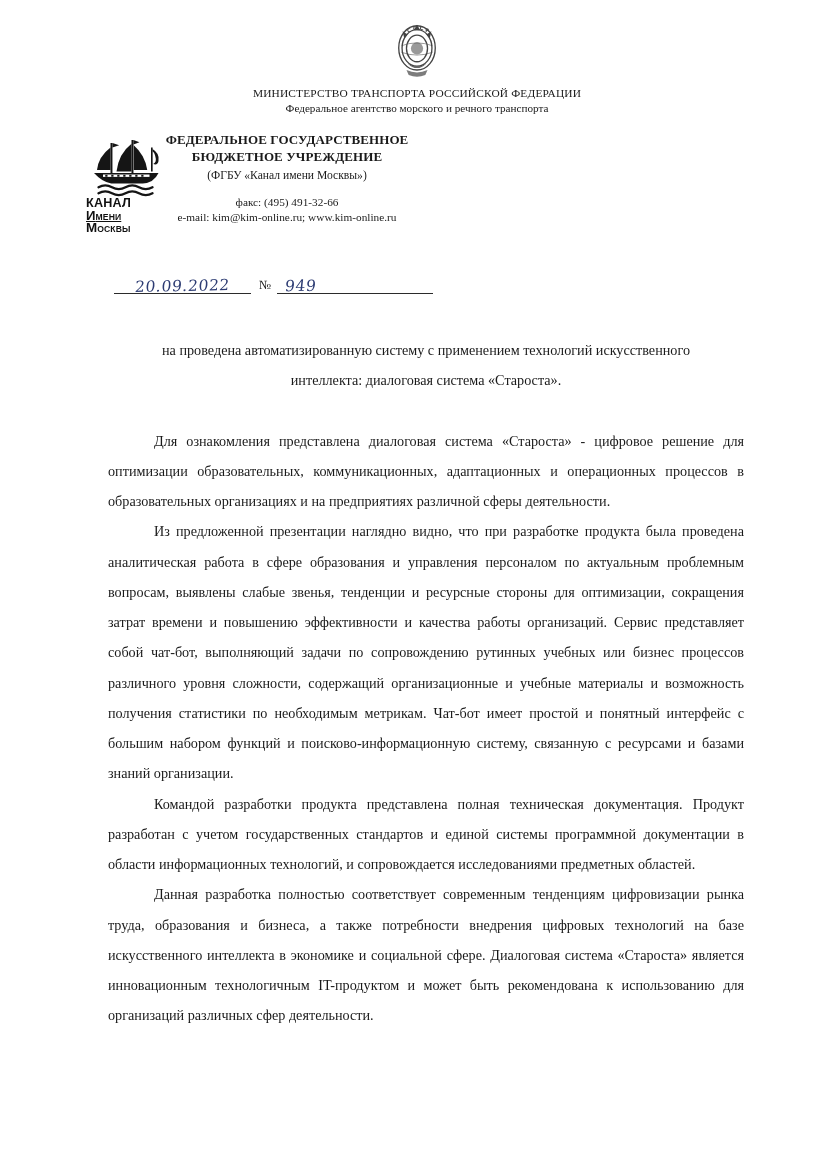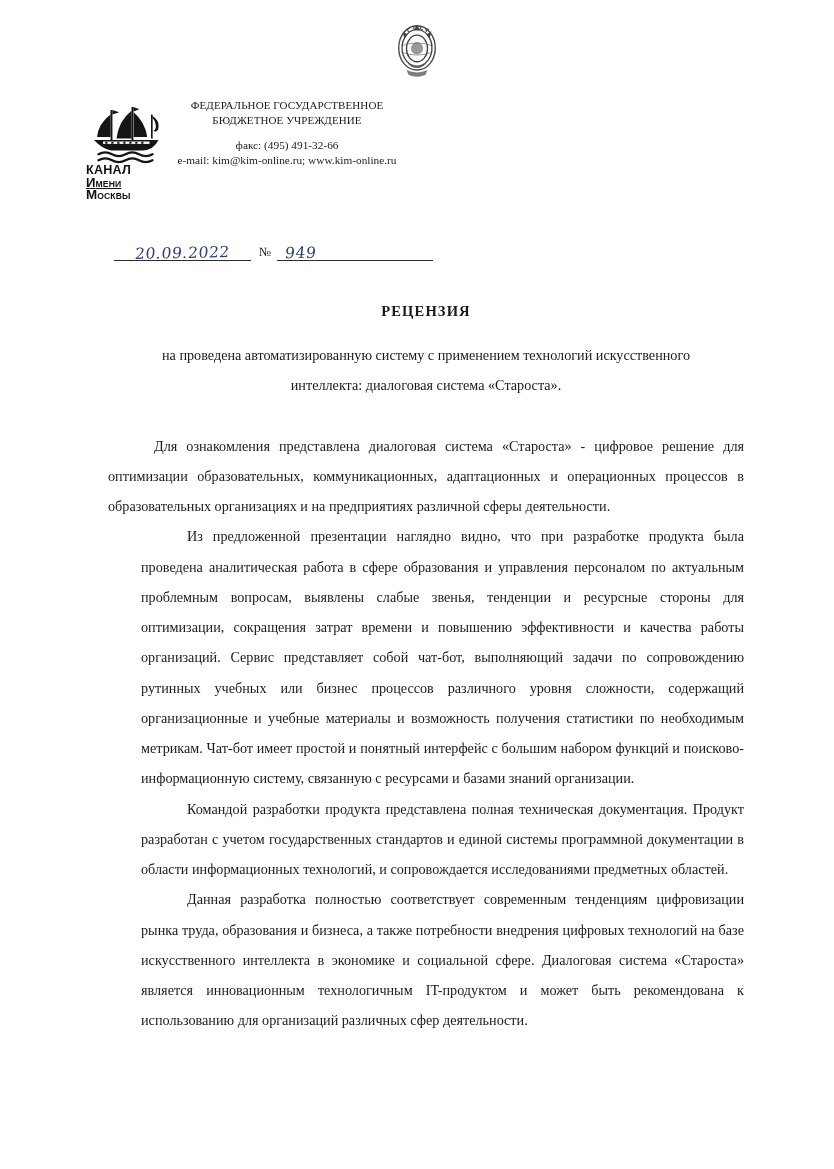--- a/index.html
+++ b/index.html
@@ -83,22 +83,22 @@
   .logo-text .l2 .small { font-size: 8.6px; }
   .logo-text .l3 { font-size: 13.4px; letter-spacing: 0.1px; display:block; }
   .logo-text .l3 .small { font-size: 8.6px; }
 
   .org-names {
     text-align: center;
     padding-left: 70px;
     padding-right: 330px;
   }
   .org-names .big {
-    font-size: 11px;
-    font-weight: normal;
+    font-size: 13px;
+    font-weight: bold;
     line-height: 1.33;
     letter-spacing: 0.1px;
     white-space: nowrap;
   }
   .org-abbrev {
     font-size: 11.6px;
     line-height: 1.5;
     margin-top: 1px;
     white-space: nowrap;
   }
@@ -175,21 +175,21 @@
 
   .para {
     text-align: justify;
     text-justify: inter-word;
     font-size: 14.2px;
     line-height: 2.13;
     text-indent: 46px;
     margin: 0;
     hyphens: none;
   }
-  .para + .para { margin-top: 0px; margin-left: 33px; }
+  .para + .para { margin-top: 0px; }
   .para.first { margin-top: 30px; }
 </style>
 </head>
 <body>
 
 <div class="page">
 
   <div class="letterhead">
 
     <div class="emblem-wrap">
@@ -213,20 +213,24 @@
             <text x="55" y="21">С</text>
             <text x="65" y="26">Р</text>
         </g>
         <g stroke="#2b2b2b" stroke-width="1.3" fill="none" opacity="0.75">
           <path d="M22 50 q28 -10 56 0"></path>
           <path d="M22 62 q28 10 56 0"></path>
         </g>
       </svg>
     </div>
 
+    <div class="ministry-block">
+      <div class="ministry-line1">МИНИСТЕРСТВО ТРАНСПОРТА РОССИЙСКОЙ ФЕДЕРАЦИИ</div>
+      <div class="ministry-line2">Федеральное агентство морского и речного транспорта</div>
+    </div>
 
     <div class="org-row">
 
       <div class="logo-box">
         <svg class="ship-svg" viewBox="0 0 104 80" aria-hidden="true">
           <g fill="#151515">
 
             <rect x="30" y="8" width="2.6" height="40"></rect>
             <rect x="58" y="4" width="2.6" height="44"></rect>
             <rect x="84" y="14" width="2.2" height="32"></rect>
@@ -262,20 +266,21 @@
         <div class="logo-text">
           <span class="l1">КАНАЛ</span>
           <span class="l2"><span>И</span><span class="small">МЕНИ</span></span>
           <span class="l3"><span>М</span><span class="small">ОСКВЫ</span></span>
         </div>
       </div>
 
       <div class="org-names">
         <div class="big">ФЕДЕРАЛЬНОЕ ГОСУДАРСТВЕННОЕ</div>
         <div class="big">БЮДЖЕТНОЕ УЧРЕЖДЕНИЕ</div>
+        <div class="org-abbrev">(ФГБУ «Канал имени Москвы»)</div>
       </div>
 
       <div class="contacts">
         <div>факс: (495) 491-32-66</div>
         <div>e-mail: kim@kim-online.ru; www.kim-online.ru</div>
       </div>
     </div>
 
     <div class="reg-block">
       <div class="reg-row">
@@ -285,21 +290,20 @@
         <span class="lbl-no">№</span>
         <span class="rule rule-num">
           <span class="ink">949</span>
         </span>
       </div>
     </div>
   </div>
 
   <div class="body-area">
 
-    <div class="doc-title">РЕЦЕНЗИЯ</div>
 
     <div class="subtitle">
       <div>на проведена автоматизированную систему с применением технологий искусственного</div>
       <div>интеллекта: диалоговая система «Староста».</div>
     </div>
 
     <p class="para first">Для ознакомления представлена диалоговая система «Староста» - цифровое решение для оптимизации образовательных, коммуникационных, адаптационных и операционных процессов в образовательных организациях и на предприятиях различной сферы деятельности.</p>
     <p class="para">Из предложенной презентации наглядно видно, что при разработке продукта была проведена аналитическая работа в сфере образования и управления персоналом по актуальным проблемным вопросам, выявлены слабые звенья, тенденции и ресурсные стороны для оптимизации, сокращения затрат времени и повышению эффективности и качества работы организаций. Сервис представляет собой чат-бот, выполняющий задачи по сопровождению рутинных учебных или бизнес процессов различного уровня сложности, содержащий организационные и учебные материалы и возможность получения статистики по необходимым метрикам. Чат-бот имеет простой и понятный интерфейс с большим набором функций и поисково-информационную систему, связанную с ресурсами и базами знаний организации.</p>
     <p class="para">Командой разработки продукта представлена полная техническая документация. Продукт разработан с учетом государственных стандартов и единой системы программной документации в области информационных технологий, и сопровождается исследованиями предметных областей.</p>
     <p class="para">Данная разработка полностью соответствует современным тенденциям цифровизации рынка труда, образования и бизнеса, а также потребности внедрения цифровых технологий на базе искусственного интеллекта в экономике и социальной сфере. Диалоговая система «Староста» является инновационным технологичным IT-продуктом и может быть рекомендована к использованию для организаций различных сфер деятельности.</p>

